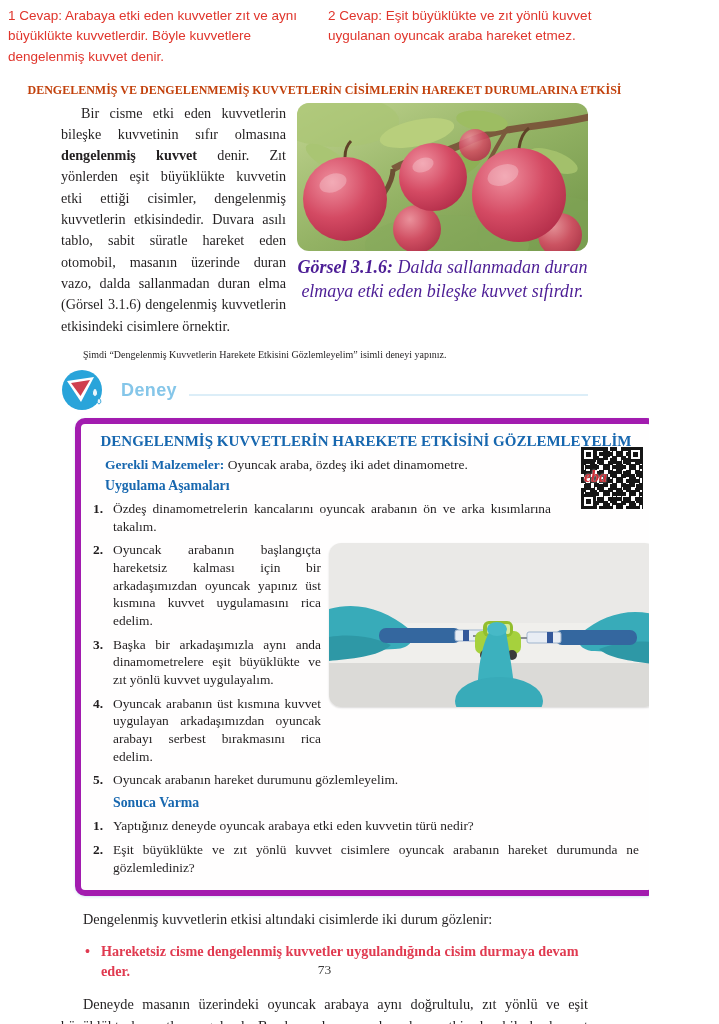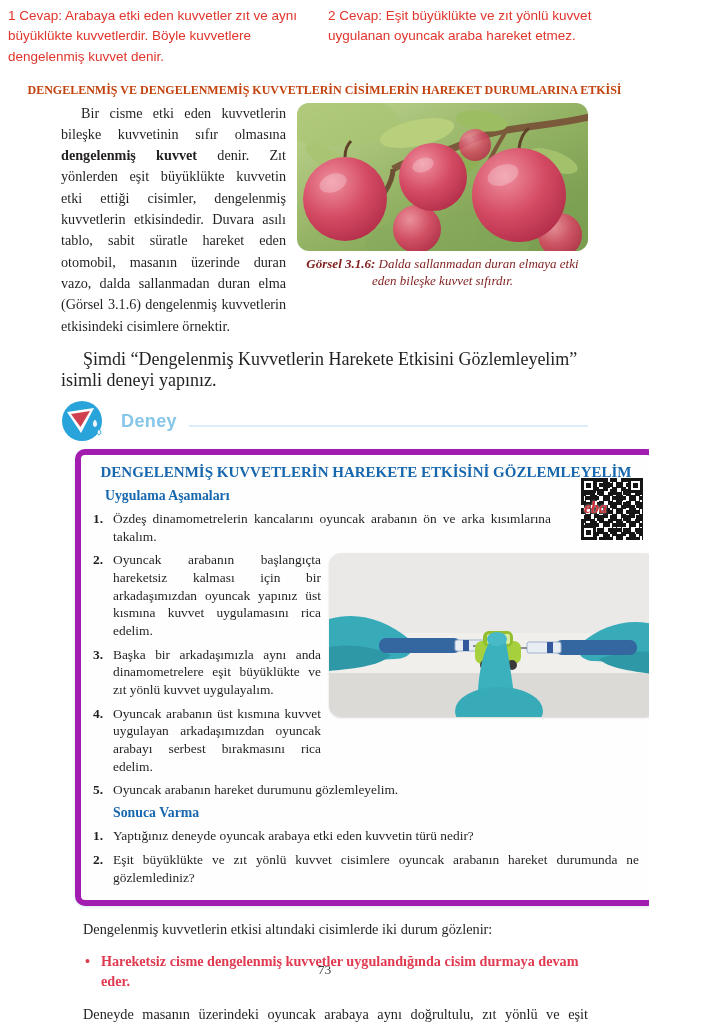--- a/index.html
+++ b/index.html
@@ -15,24 +15,24 @@
   .heading{margin:16px auto 4px;width:600px;text-align:center;color:#c2410c;
         font-size:12px;line-height:1.32;font-weight:bold;}
 
   .content{padding:0 61px;}
 
   
   .intro-row{display:flex;gap:11px;margin-top:2px;font-family:Liberation Serif, serif;}
   .intro-par{width:302px;margin:0;font-size:14.2px;line-height:1.5;text-align:justify;text-indent:20px;}
   .fig{width:291px;flex:none;}
   .fig svg{display:block;border-radius:12px;}
-  .figcap{margin-top:4px;text-align:center;font-style:italic;font-size:13px;line-height:1.35;color:#7f1d1d;}
+  .figcap{margin-top:4px;text-align:center;font-style:italic;font-size:18px;line-height:1.35;color:#4c1d95;}
   .figcap b{font-style:italic;}
 
-  .prompt{margin:12px 0 0;font-size:18px;text-indent:22px;}
+  .prompt{margin:12px 0 0;font-size:10px;text-indent:22px;}
 
   
   .deney-row{display:flex;align-items:center;margin:8px 0 4px;}
   .deney-icon{width:46px;height:46px;flex:none;}
   .deney-label{font-family:"Liberation Sans",sans-serif;color:#85c6e9;font-weight:bold;
         font-size:18px;margin-left:14px;letter-spacing:.4px;}
   .deney-rule{flex:1;height:2px;background:#dcEFf8;background:#dceef8;margin:8px 0 0 12px;}
 
   
   .exp-box{position:relative;margin-left:14px;width:582px;box-sizing:border-box;
@@ -150,20 +150,21 @@
       <div class="exp-title">DENGELENMİŞ KUVVETLERİN HAREKETE ETKİSİNİ GÖZLEMLEYELİM</div>
 
       <div class="qr">
         <div class="qr-pattern"></div>
         <div class="qr-f tl"></div>
         <div class="qr-f tr"></div>
         <div class="qr-f bl"></div>
         <span class="qr-eba">eba</span>
       </div>
 
+      <p class="exp-line"><span class="blue-label">Gerekli Malzemeler:</span><span> Oyuncak araba, özdeş iki adet dinamometre.</span></p>
 
       <div class="sub-label">Uygulama Aşamaları</div>
 
       <div class="step step1">
         <span class="num">1.</span>
         <span class="txt">Özdeş dinamometrelerin kancalarını oyuncak arabanın ön ve arka kısımlarına takalım.</span>
       </div>
 
       <div class="steps-photo-row">
         <div class="col-steps">

